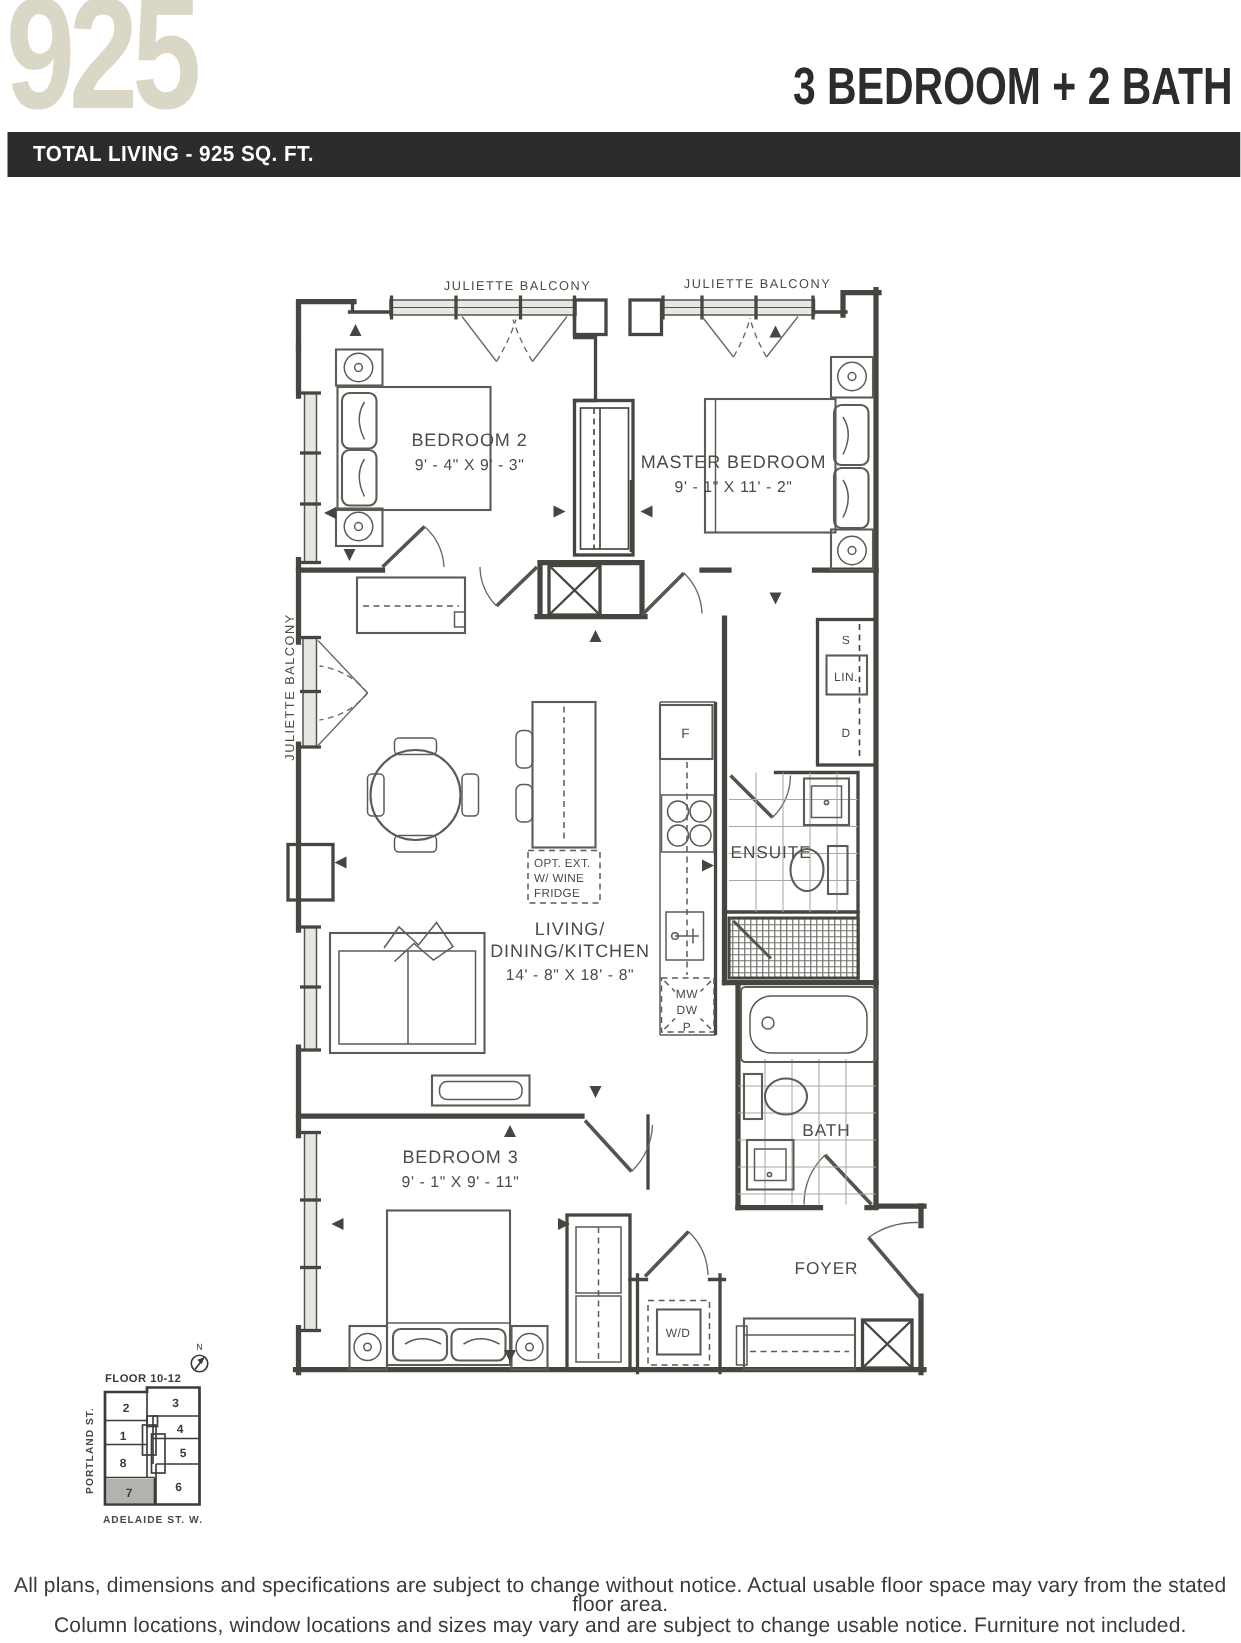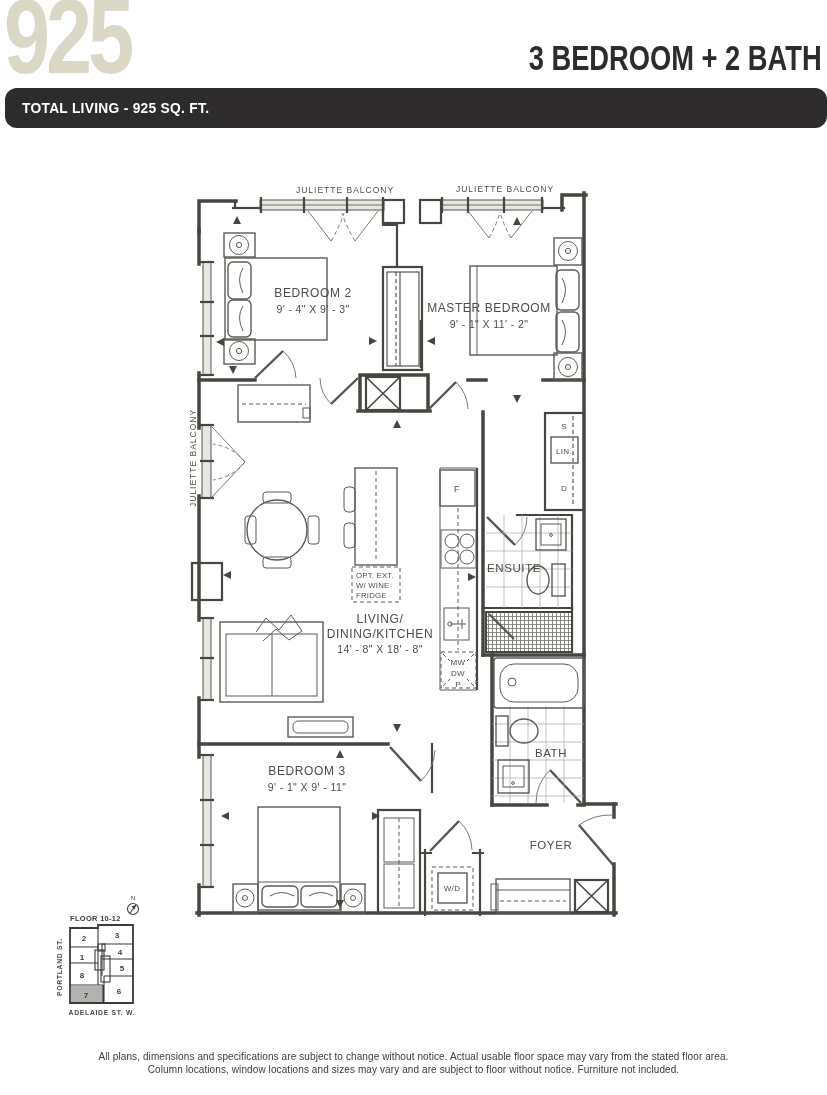--- a/index.html
+++ b/index.html
@@ -9,22 +9,22 @@
   }
   .unit-number{
     position:absolute;left:4px;top:-17px;font-size:106px;font-weight:700;color:#dbd7c6;
     transform:scaleX(.78);transform-origin:left top;letter-spacing:-5px;line-height:1;
   }
   .unit-type{
     position:absolute;right:5px;top:40px;font-size:35px;font-weight:700;color:#2d2b2c;
     transform:scaleX(.78);transform-origin:right top;letter-spacing:0px;line-height:1;white-space:nowrap;
   }
   .total-bar{
-    position:absolute;left:5px;right:0;top:88px;height:40px;background:#2d2b2c;
-    display:flex;align-items:center;padding-left:17px;box-sizing:border-box;border-radius:12px;
+    position:absolute;left:5px;right:0;top:88px;height:30px;background:#2d2b2c;
+    display:flex;align-items:center;padding-left:17px;box-sizing:border-box;
   }
   .total-bar span{
     color:#ffffff;font-size:14.5px;font-weight:700;letter-spacing:.3px;
     transform:scaleX(.95);transform-origin:left center;white-space:nowrap;
   }
   svg.plan{position:absolute;left:0;top:0;}
   svg .w{stroke:#46453f;stroke-width:3.5;fill:none;stroke-linecap:square;}
   svg .w2{stroke:#46453f;stroke-width:2.2;fill:none;stroke-linecap:square;}
   svg .w1{stroke:#46453f;stroke-width:1.1;fill:none;}
   svg .f{stroke:#5c5b55;stroke-width:1.4;fill:none;}
@@ -42,21 +42,21 @@
   .t-small{font-size:8px;letter-spacing:.3px;}
   .t-tiny{font-size:7.8px;letter-spacing:.2px;}
   .t-balc{font-size:8.5px;letter-spacing:1px;}
   .t-key{font-size:8px;font-weight:700;fill:#3c3b38;}
   .t-keyhead{font-size:7.5px;font-weight:700;letter-spacing:.3px;fill:#3c3b38;}
   .t-street{font-size:6.8px;font-weight:700;letter-spacing:.7px;fill:#4c4b45;}
   .kw{stroke:#3c3b38;stroke-width:1.8;fill:none;}
   .kl{stroke:#3c3b38;stroke-width:1.1;fill:none;}
   .disclaimer{
     position:absolute;left:0;right:0;top:1050px;text-align:center;
-    font-size:10px;line-height:13.4px;color:#3b3a38;letter-spacing:.1px;
+    font-size:14px;line-height:13.4px;color:#3b3a38;letter-spacing:.1px;
   }
 </style>
 </head>
 <body>
 
 <div class="unit-number">925</div>
 <div class="unit-type">3 BEDROOM + 2 BATH</div>
 <div class="total-bar">
   <span>TOTAL LIVING - 925 SQ. FT.</span>
 </div>
@@ -389,14 +389,14 @@
     <text class="t-key" x="86" y="998" text-anchor="middle">7</text>
     <text class="t-key" x="119" y="994" text-anchor="middle">6</text>
 
     <text class="t-street" x="62" y="967" text-anchor="middle" transform="rotate(-90 62 967)">PORTLAND ST.</text>
     <text class="t-street" x="102" y="1015" text-anchor="middle">ADELAIDE ST. W.</text>
   </g>
 </svg>
 
 <div class="disclaimer">
   <div>All plans, dimensions and specifications are subject to change without notice. Actual usable floor space may vary from the stated floor area.</div>
-  <div>Column locations, window locations and sizes may vary and are subject to floor without notice. Furniture not included.</div>
+  <div>Column locations, window locations and sizes may vary and are subject to change usable notice. Furniture not included.</div>
 </div>
 
 </body></html>

